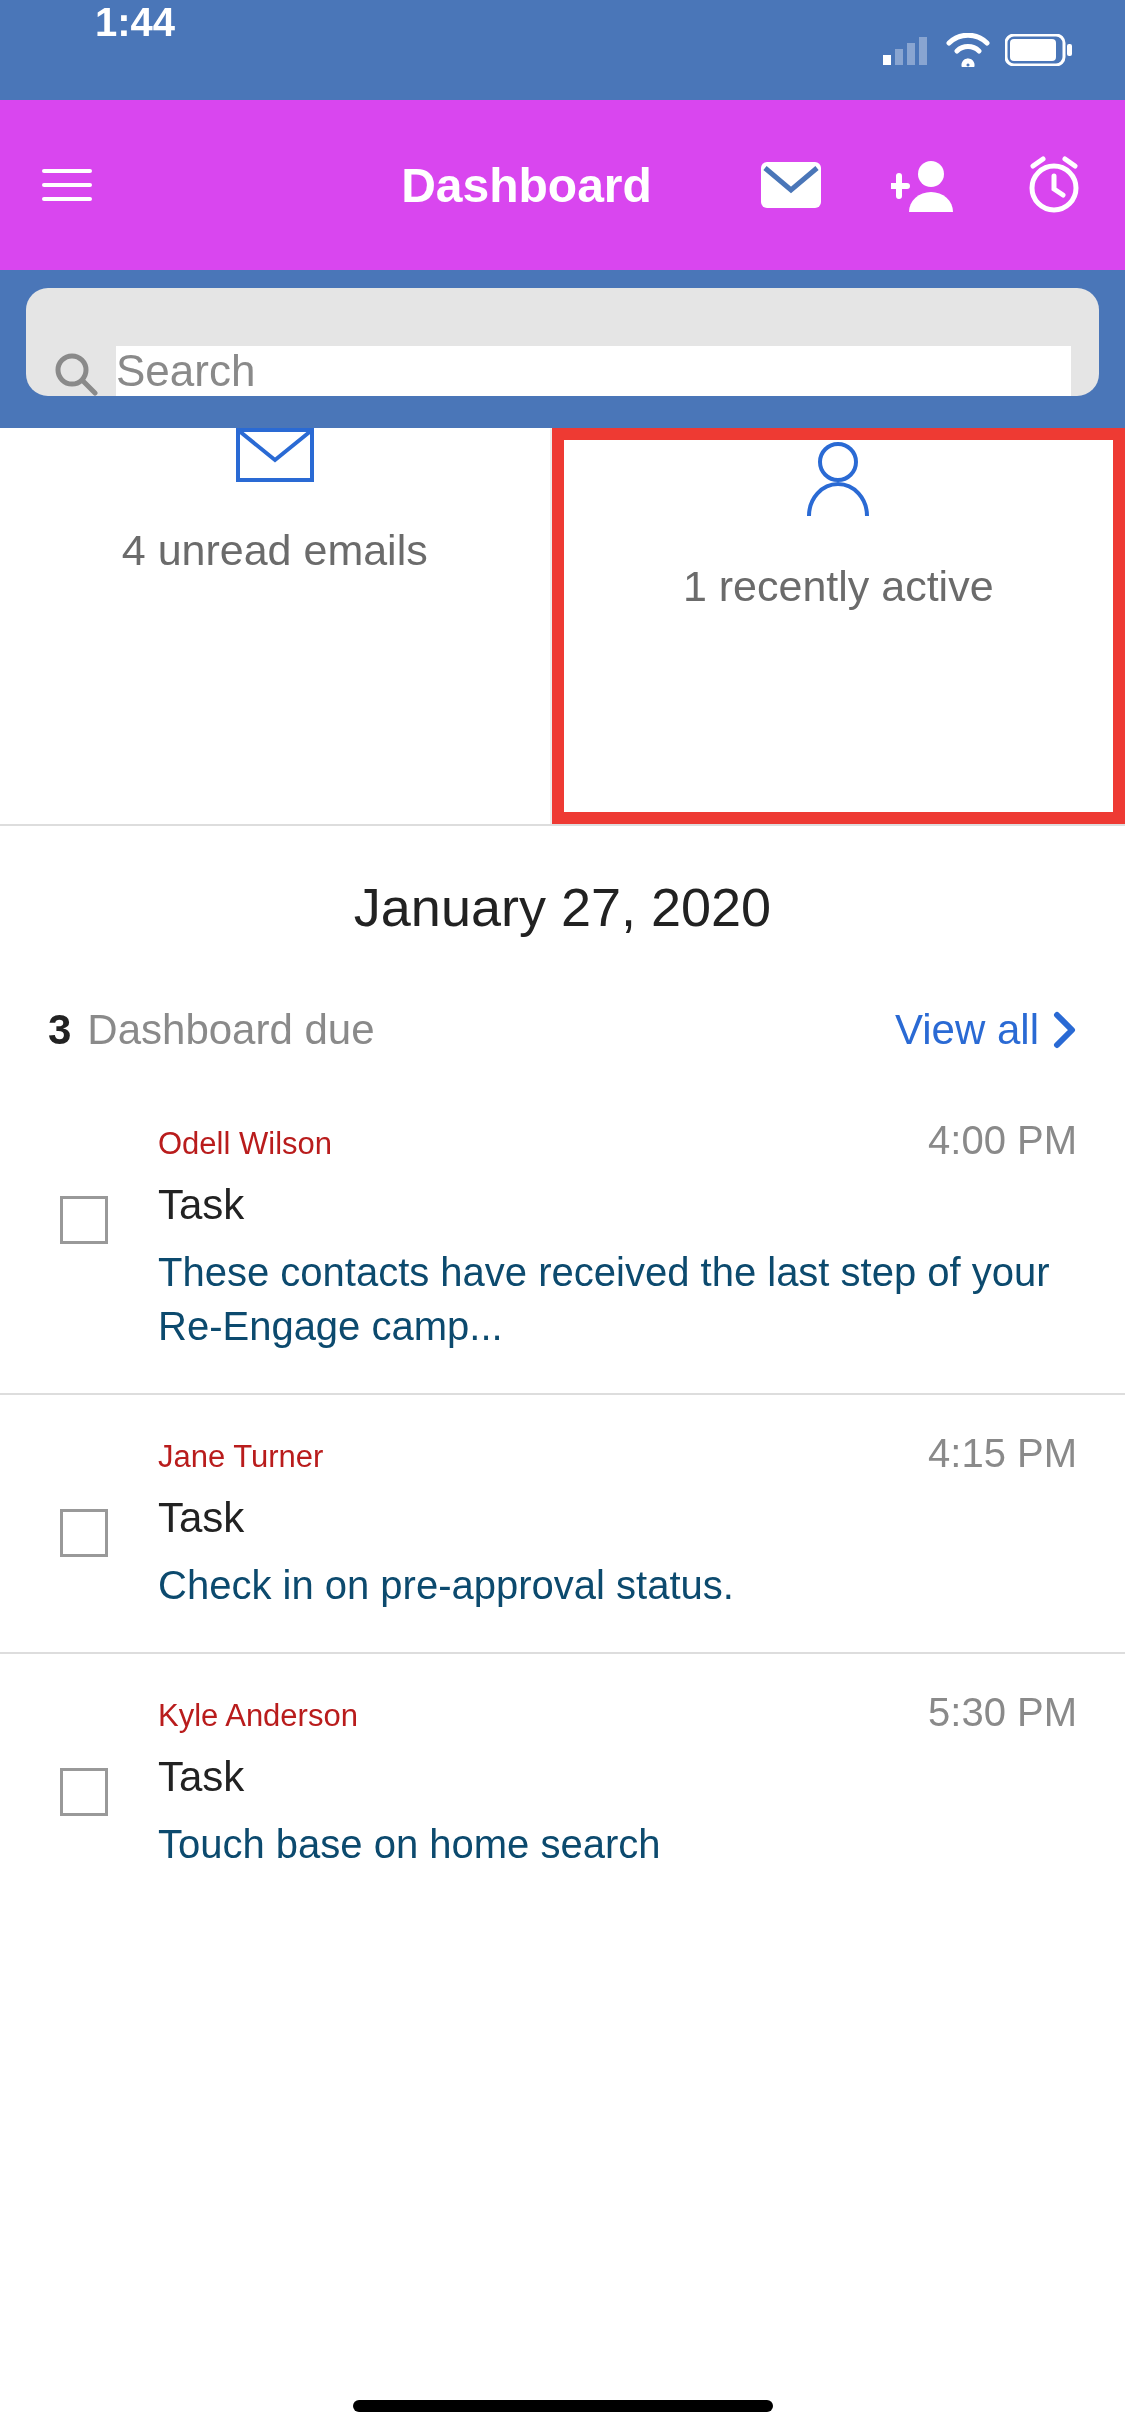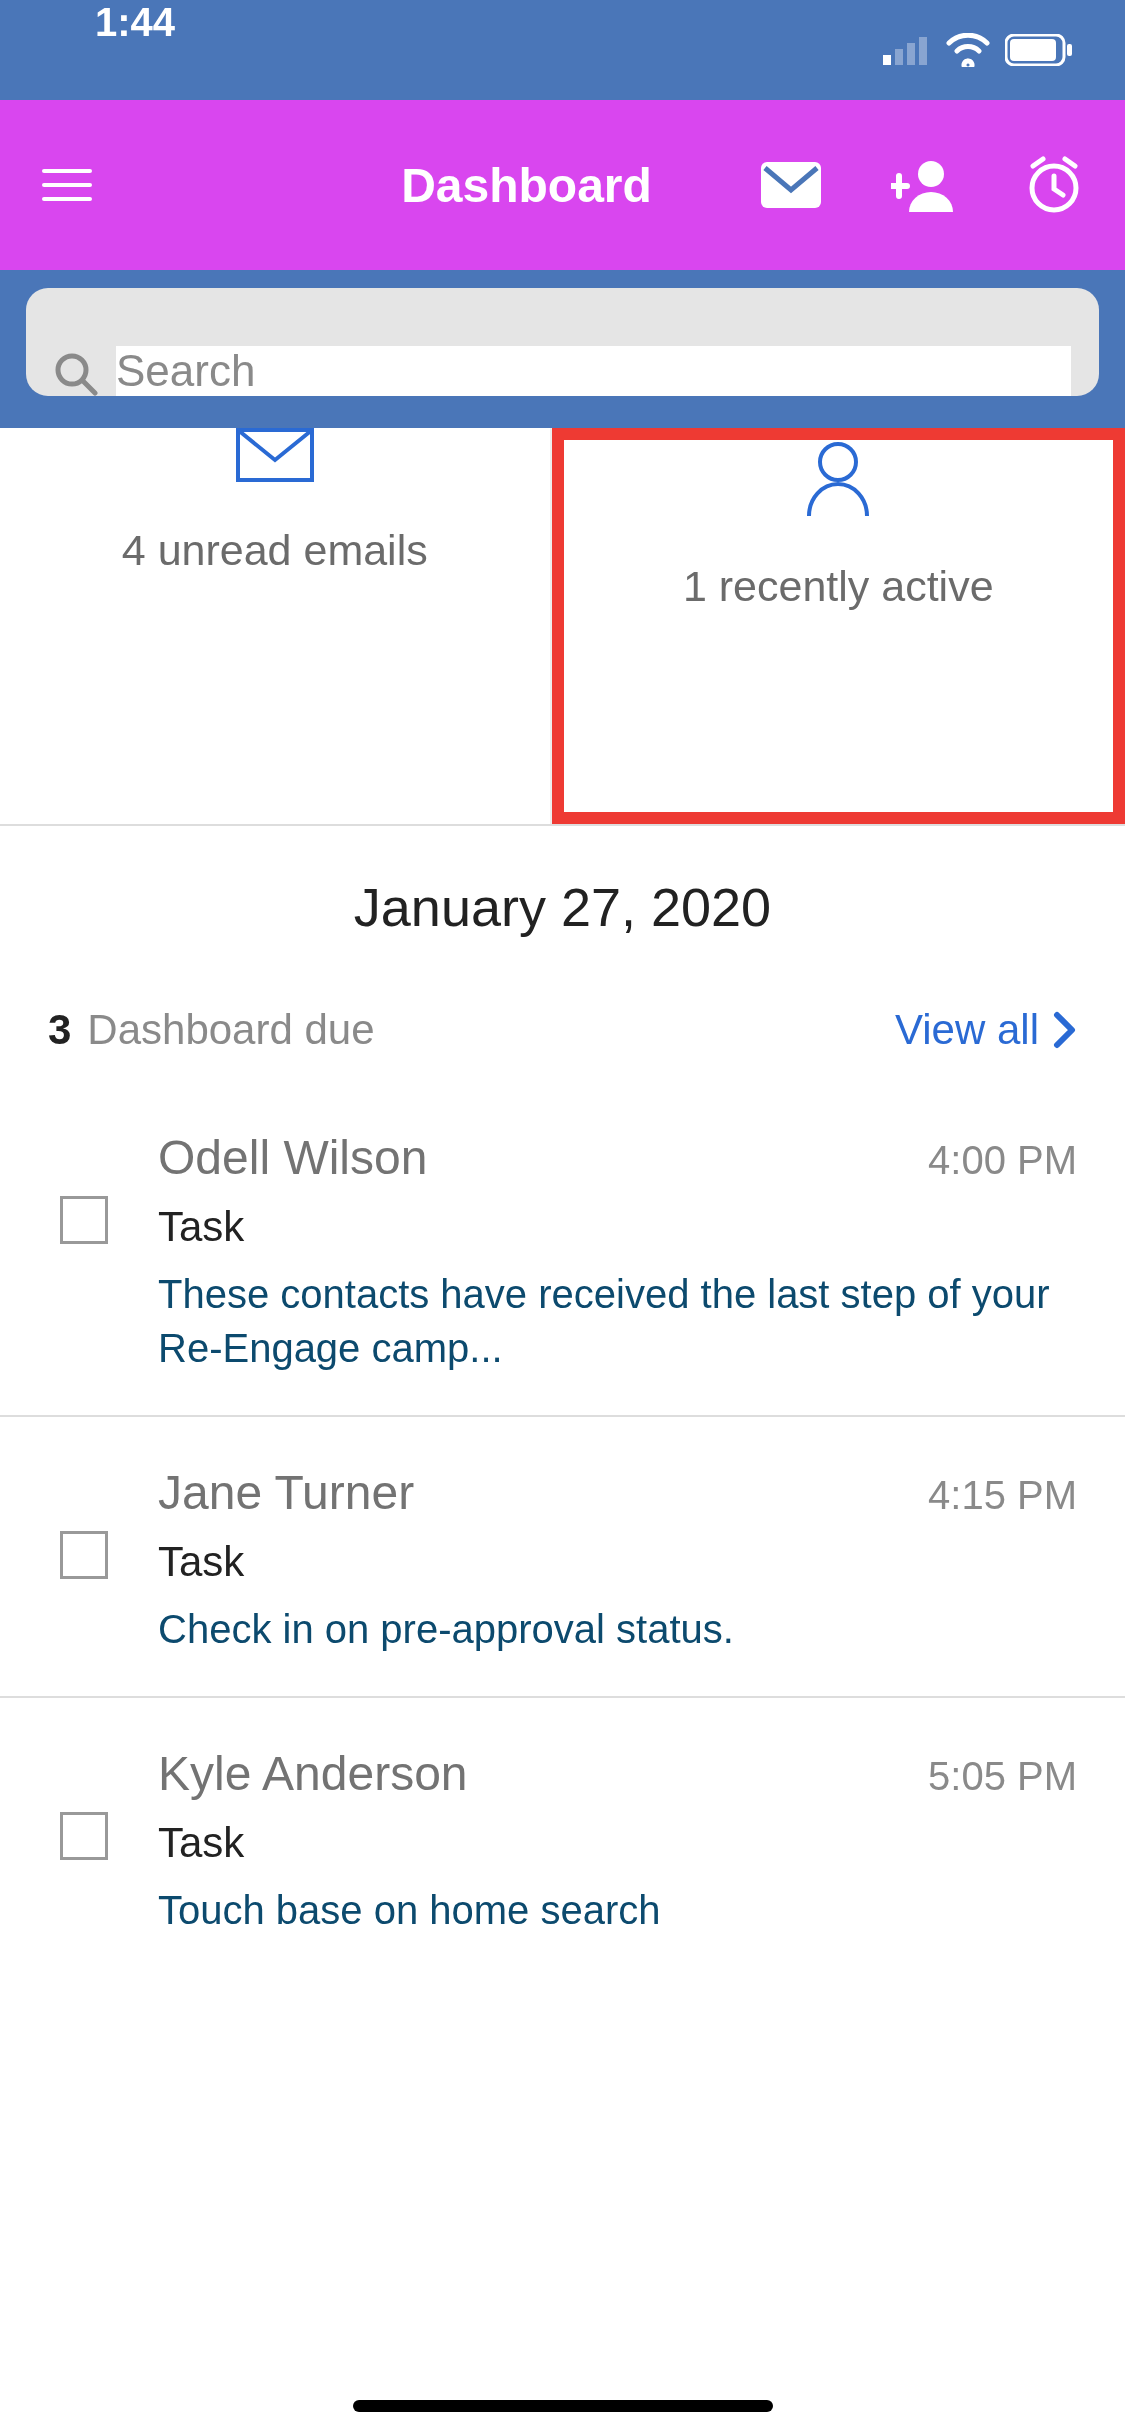--- a/index.html
+++ b/index.html
@@ -108,21 +108,21 @@
 .reminder-item:last-child { border-bottom: none; }
 .checkbox {
   width: 48px;
   height: 48px;
   border: 3px solid #999;
   margin-top: 78px;
   flex-shrink: 0;
 }
 .reminder-body { flex: 1; min-width: 0; }
 .reminder-top { display: flex; justify-content: space-between; align-items: baseline; }
-.reminder-name { font-size: 48px; color: #737373; margin-top: 12px; }
+.reminder-name { font-size: 31px; color: #b91c1c; }
 .reminder-time { font-size: 40px; color: #8a8a8a; }
 .reminder-type { font-size: 42px; color: #222; margin-top: 18px; }
 .reminder-desc {
   font-size: 40px;
   color: #0c4a6e;
   margin-top: 16px;
   line-height: 1.35;
   overflow: hidden;
 }
 .home-indicator {
@@ -246,21 +246,21 @@
       </div>
       <div class="reminder-type">Task</div>
       <div class="reminder-desc">Check in on pre-approval status.</div>
     </div>
   </div>
   <div class="reminder-item">
     <div class="checkbox"></div>
     <div class="reminder-body">
       <div class="reminder-top">
         <div class="reminder-name">Kyle Anderson</div>
-        <div class="reminder-time">5:05 PM</div>
+        <div class="reminder-time">5:30 PM</div>
       </div>
       <div class="reminder-type">Task</div>
       <div class="reminder-desc">Touch base on home search</div>
     </div>
   </div>
 </div>
 
 <div class="home-indicator"></div>
 
 </body></html>

